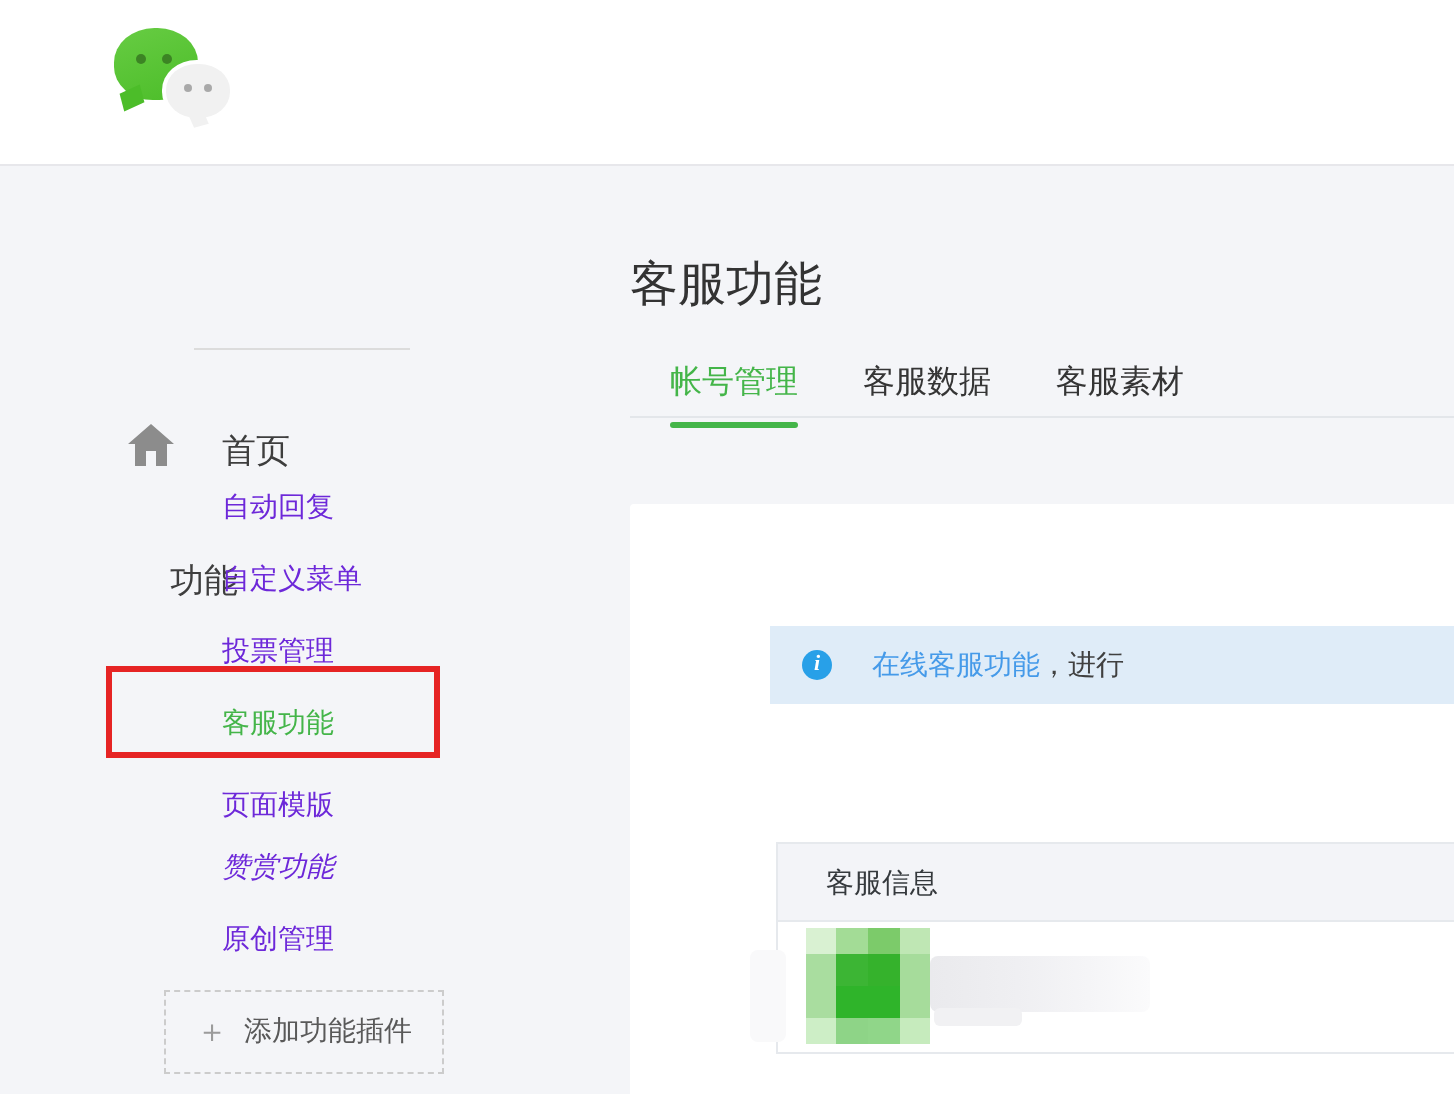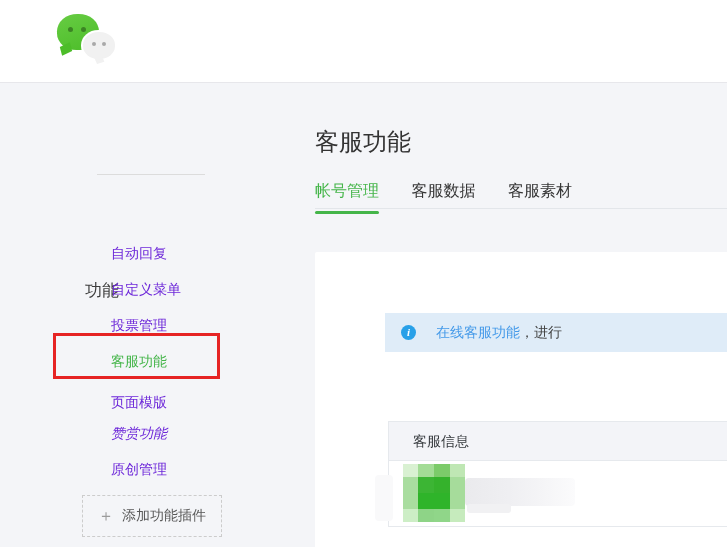--- a/index.html
+++ b/index.html
@@ -75,21 +75,21 @@
     cursor:pointer; background:transparent;
   }
   .add-plugin .plus { color:#9b9b9b; font-size:16px; margin-right:8px; font-weight:400; }
   .add-plugin .label { color:#595959; font-size:14px; }
 
   
   .main { position:absolute; left:315px; top:83px; right:0; bottom:0; }
   .page-title { position:absolute; left:0; top:43px; font-size:24px; font-weight:500; color:#333333; }
   .tabbar { position:absolute; left:0; top:98px; right:0; height:28px; border-bottom:1px solid var(--rule_gray); }
   .tab { display:inline-block; font-size:16px; color:#353535; margin-right:28px; cursor:pointer; position:relative; }
-  .tab.active { color:var(--brand_green); }
+  .tab.active { color:var(--brand_green);margin-left:20px; }
   .tab.active .tab-underline {
     position:absolute; left:0; bottom:-12px; height:3px; width:100%;
     background:var(--brand_green); border-radius:2px;
   }
   .card {
     position:absolute; left:0; top:169px; right:0; bottom:0;
     background:#ffffff; border-radius:2px 0 0 0; overflow:hidden;
   }
   .info-banner {
     position:absolute; left:70px; top:61px; right:-40px; height:39px;
@@ -139,20 +139,28 @@
     </div>
     <div class="bubble-small">
       <span class="dot d1"></span>
       <span class="dot d2"></span>
     </div>
   </div>
 </div>
 
 <div class="sidebar">
 
+  <div class="side-primary side-home">
+    <span class="icon">
+      <svg width="23" height="22" viewBox="0 0 23 22">
+          <path d="M11.5 0 L23 10 H19.5 V21 H14 V13.5 H9 V21 H3.5 V10 H0 Z" fill="#8c8c8c"></path>
+        </svg>
+    </span>
+    <span class="label">首页</span>
+  </div>
 
   <div class="side-divider"></div>
 
   <div class="side-primary side-features">
     <span class="icon grid-icon">
       <span></span><span></span><span></span><span></span>
     </span>
     <span class="label">功能</span>
   </div>
 

